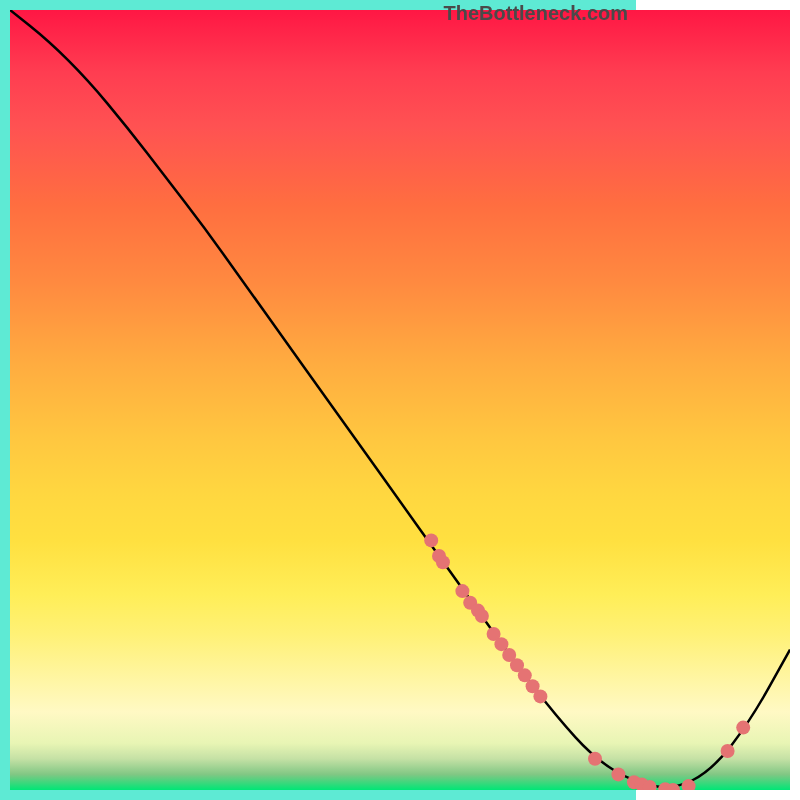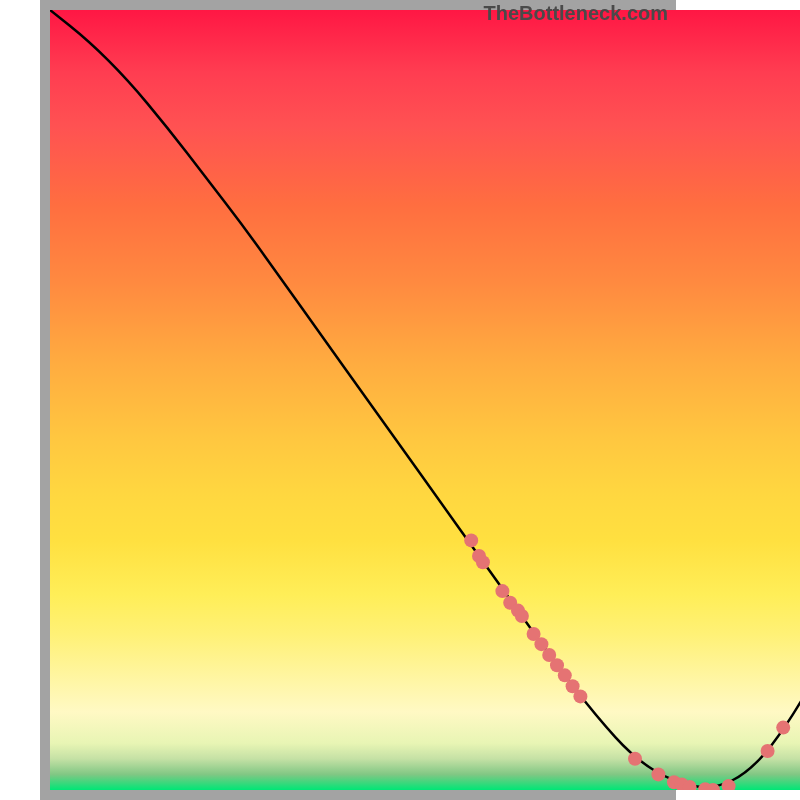--- a/index.html
+++ b/index.html
@@ -6,22 +6,21 @@
     margin: 0;
     padding: 0;
     width: 800px;
     height: 800px;
     overflow: hidden;
   }
   .container {
     position: relative;
     width: 636px;
     height: 800px;
-    background: #a3a3a3;
-    margin-left: 40px;
+    background: #5eead4;
   }
   .watermark {
     position: absolute;
     top: 2px;
     right: 8px;
     font-family: Arial, Helvetica, sans-serif;
     font-size: 20px;
     font-weight: bold;
     color: #4a4a4a;
     z-index: 10;

